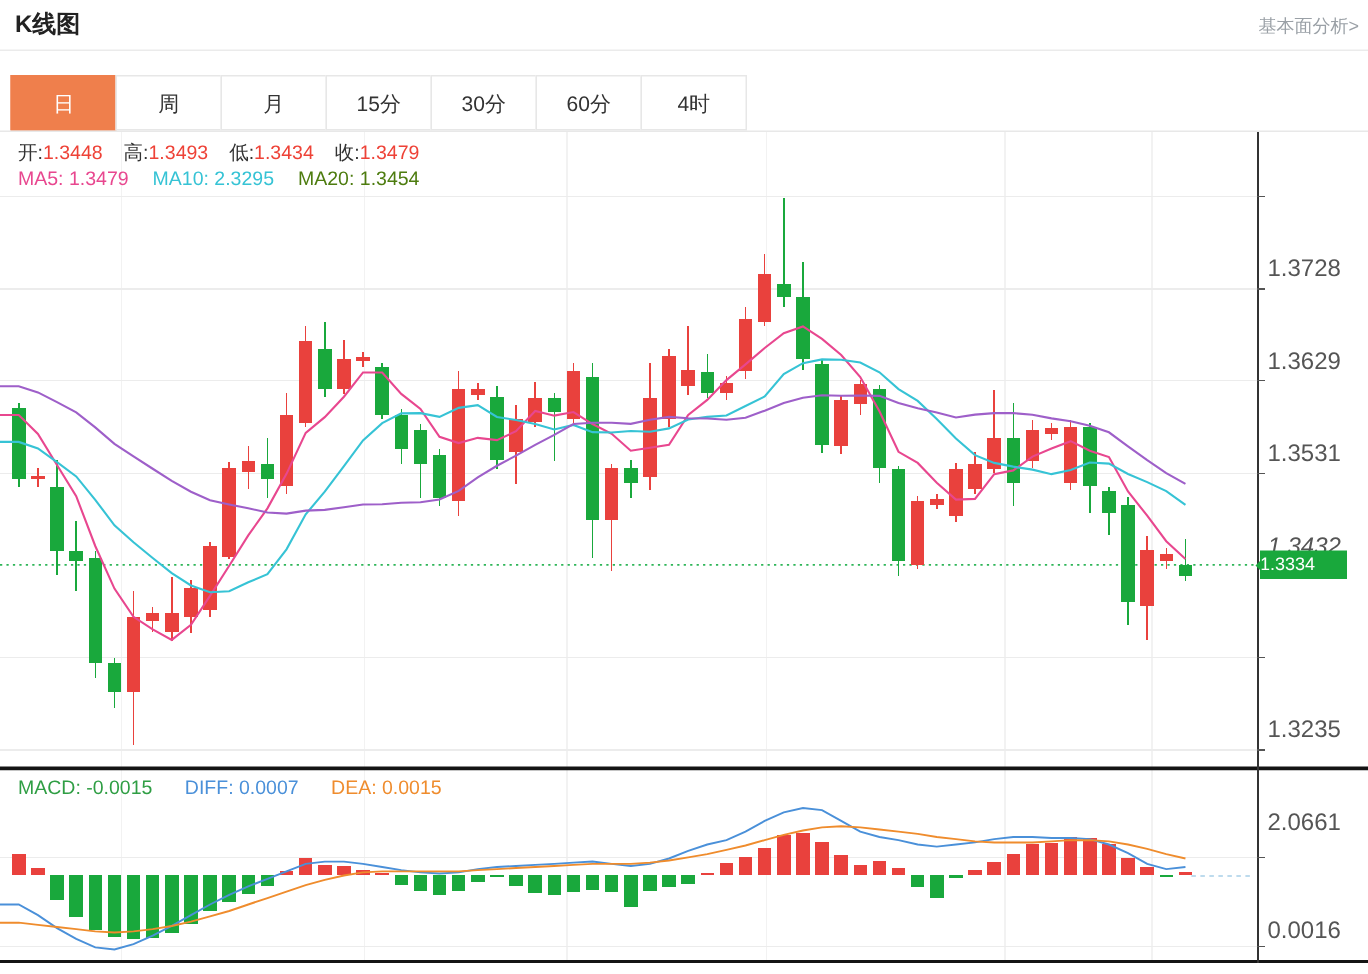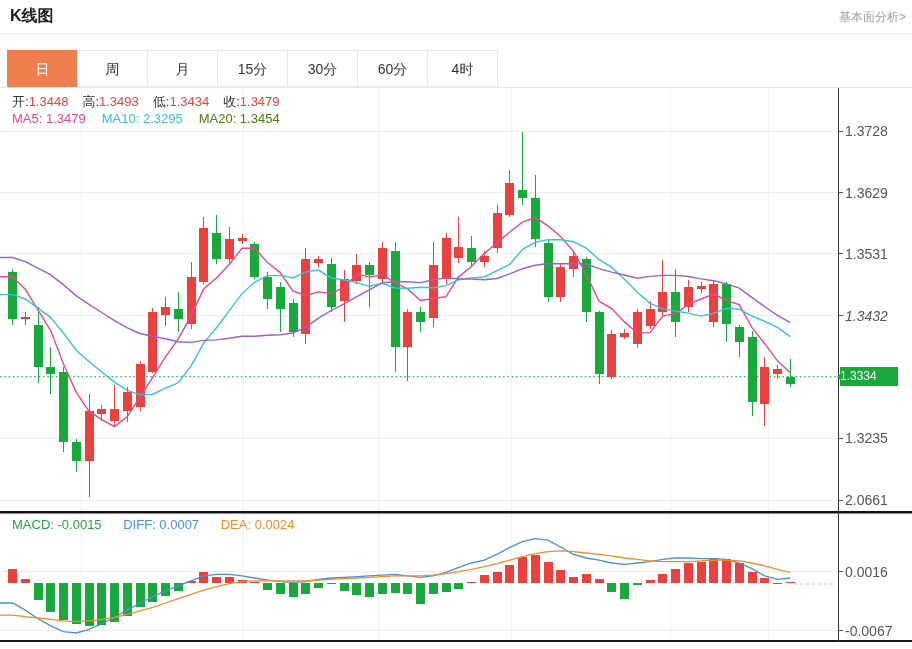--- a/index.html
+++ b/index.html
@@ -14,21 +14,21 @@
   .tab.active{background:#ef7f4c;border-color:#ef7f4c;color:#fff;}
   .tab-underline{position:absolute;left:0;top:87px;width:912px;height:1px;background:#e8e8e8;}
   .chart-svg{position:absolute;left:0;top:0;}
   .ohlc-legend{position:absolute;left:12px;top:93px;font-size:13px;color:#333;white-space:nowrap;}
   .ohlc-legend .item{margin-right:14px;}
   .ohlc-legend .val{color:#ee4237;}
   .ma-legend{position:absolute;left:12px;top:111px;font-size:13px;white-space:nowrap;}
   .ma-legend span{margin-right:16px;margin-top:32px;}
   .macd-legend{position:absolute;left:12px;top:517px;font-size:13px;white-space:nowrap;}
   .macd-legend span{margin-right:18px;}
-  .axis-label{position:absolute;left:845px;font-size:14px;color:#555;}
+  .axis-label{position:absolute;left:845px;font-size:16px;color:#555;margin-top:48px;}
   .badge{position:absolute;left:840px;width:58px;height:19px;line-height:19px;background:#19a83c;
          color:#fff;font-size:12px;}
   .badge::before{content:"";position:absolute;left:-7px;top:6px;border:4px solid transparent;border-right-color:#19a83c;}
 </style>
 </head>
 <body>
 
 <div class="stage">
   <div class="title">K线图</div>
   <a class="analysis-link">基本面分析&gt;</a>
@@ -277,21 +277,21 @@
         <line x1="838" y1="630.8581" x2="843" y2="630.8581" stroke="#555" stroke-width="1" shape-rendering="crispEdges"></line>
       </g>
     </svg>
 
   <div class="ohlc-legend" id="ohlc"><span class="item"><span>开:</span><span class="val">1.3448</span></span><span class="item"><span>高:</span><span class="val">1.3493</span></span><span class="item"><span>低:</span><span class="val">1.3434</span></span><span class="item"><span>收:</span><span class="val">1.3479</span></span></div>
   <div class="ma-legend" id="malegend"><span style="color: rgb(232, 71, 143);">MA5: 1.3479</span><span style="color: rgb(54, 195, 213);">MA10: 2.3295</span><span style="color: #4d7c0f;">MA20: 1.3454</span></div>
 
   <div class="macd-legend">
     <span style="color: rgb(47, 158, 68);">MACD: -0.0015</span>
     <span style="color: rgb(74, 144, 217);">DIFF: 0.0007</span>
-    <span style="color: rgb(239, 140, 45);">DEA: 0.0024</span>
+    <span style="color: rgb(239, 140, 45);">DEA: 0.0015</span>
   </div>
 
   <div id="axislabels">
       <div class="axis-label" style="top: 123px;">1.3728</div>
       <div class="axis-label" style="top: 184.708px;">1.3629</div>
       <div class="axis-label" style="top: 245.792px;">1.3531</div>
       <div class="axis-label" style="top: 307.5px; font-style: italic;">1.3432</div>
       <div class="axis-label" style="top: 430.292px;">1.3235</div>
       <div class="axis-label" style="top: 492px;">2.0661</div>
       <div class="axis-label" style="top: 563.571px;">0.0016</div>

